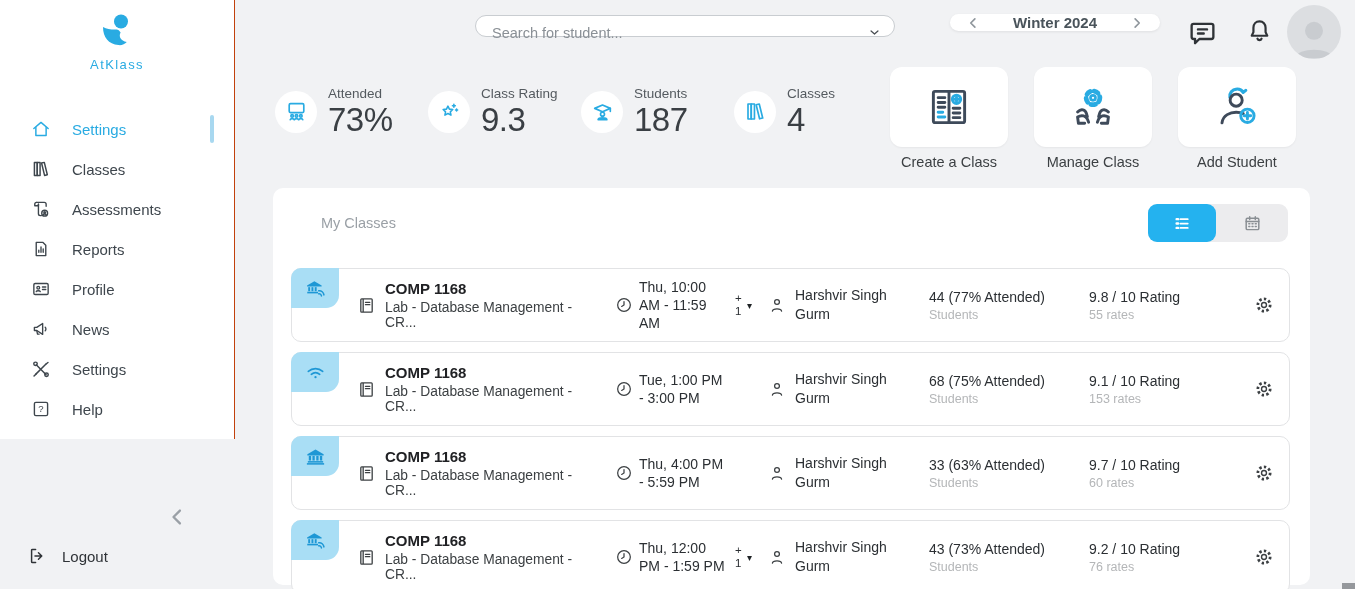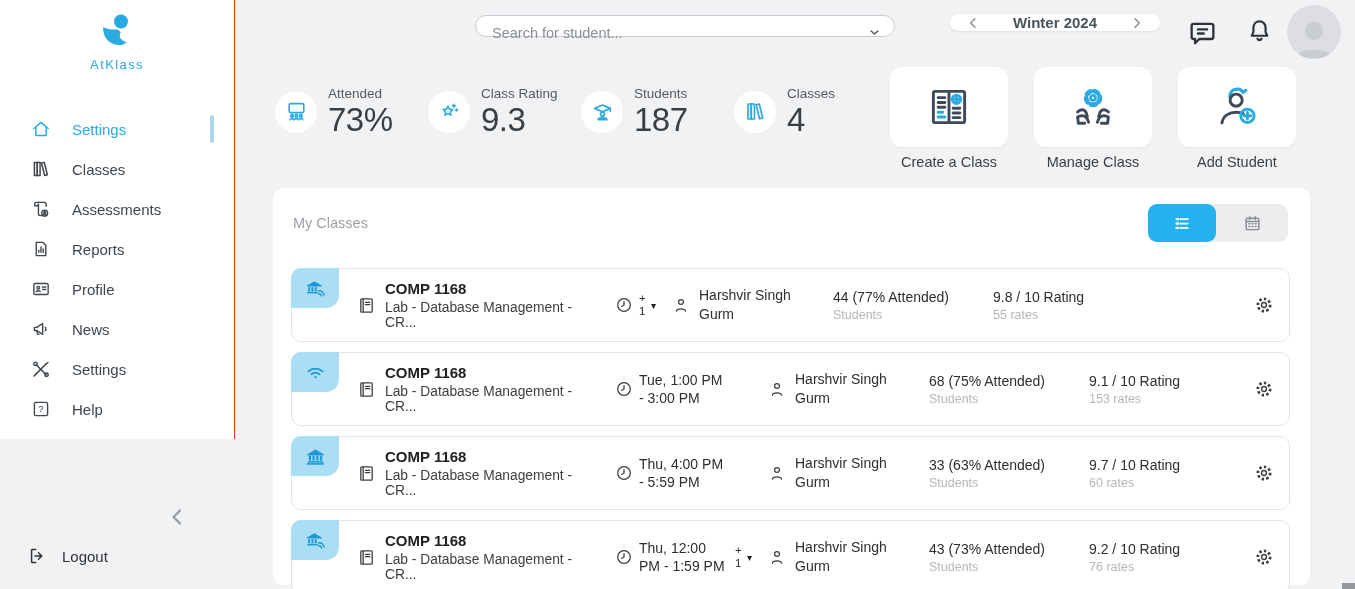--- a/index.html
+++ b/index.html
@@ -58,21 +58,21 @@
 
   .actions{position:absolute;left:655px;top:67px;display:flex;gap:26px;}
   .action{cursor:pointer;}
   .action-card{width:118px;height:80px;background:#fff;border-radius:12px;display:flex;align-items:center;justify-content:center;box-shadow:0 1px 2px rgba(0,0,0,.05);}
   .action-card svg{width:50px;height:50px;}
   .action-label{text-align:center;font-size:14.5px;color:#3c4043;margin-top:7px;}
 
   
   .panel{position:absolute;left:38px;top:188px;width:1037px;height:397px;background:#fff;border-radius:10px;}
   .panel-head{height:58px;display:flex;align-items:center;justify-content:space-between;padding:6px 22px 0 20px;}
-  .panel-title{font-size:14.5px;color:#9aa0a6;}
+  .panel-title{font-size:14.5px;color:#9aa0a6;margin-left:28px;}
   .view-toggle{width:140px;height:38px;background:#ececee;border-radius:9px;display:flex;}
   .vt-btn{border:none;padding:0;width:68px;height:38px;background:transparent;border-radius:9px;display:flex;align-items:center;justify-content:center;cursor:pointer;}
   .vt-btn.active{background:#24b2ef;}
   .vt-btn svg{width:21px;height:21px;}
   .vt-btn + .vt-btn{width:72px;}
 
   .rows{padding:16px 20px 0 18px;display:flex;flex-direction:column;gap:10px;}
   .crow{position:relative;height:74px;border:1px solid #e2e3e5;border-radius:10px;display:flex;align-items:center;padding-left:64px;background:#fff;box-sizing:border-box;cursor:pointer;}
   .badge{position:absolute;left:-1px;top:-1px;width:48px;height:40px;background:#a9def5;border-radius:10px 0 13px 0;display:flex;align-items:center;justify-content:center;color:#1e97d5;}
   .badge svg{width:23px;height:23px;}
@@ -440,20 +440,21 @@
         <div class="course">
           <div class="course-code">COMP 1168</div>
           <div class="course-sub">Lab - Database Management - CR...</div>
         </div>
         <span class="ic clock">
           <svg viewBox="0 0 24 24" fill="none" stroke="#3c4043" stroke-width="1.5" stroke-linecap="round">
             <circle cx="12" cy="12" r="7.6"></circle>
             <path d="M12 7.8V12l-2.8 1.7"></path>
           </svg>
         </span>
+        <div class="time">Thu, 10:00 AM - 11:59 AM</div>
         <div class="extra">
           <span class="extra-txt">+1</span>
             <span class="caret">▾</span>
         </div>
         <span class="ic person">
           <svg viewBox="0 0 24 24" fill="none" stroke="#3c4043" stroke-width="1.5" stroke-linecap="round">
             <circle cx="12" cy="8.3" r="2.9"></circle>
             <path d="M6.5 19.3c.6-3.6 10.4-3.6 11 0"></path>
           </svg>
         </span>

